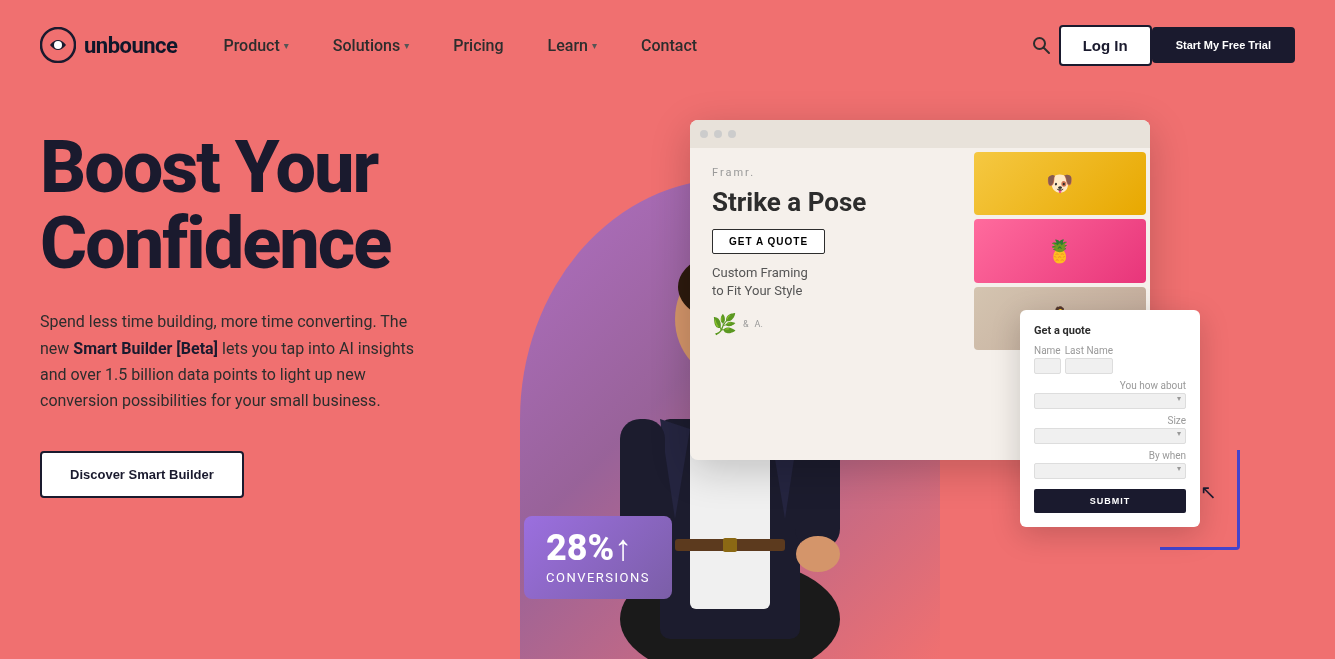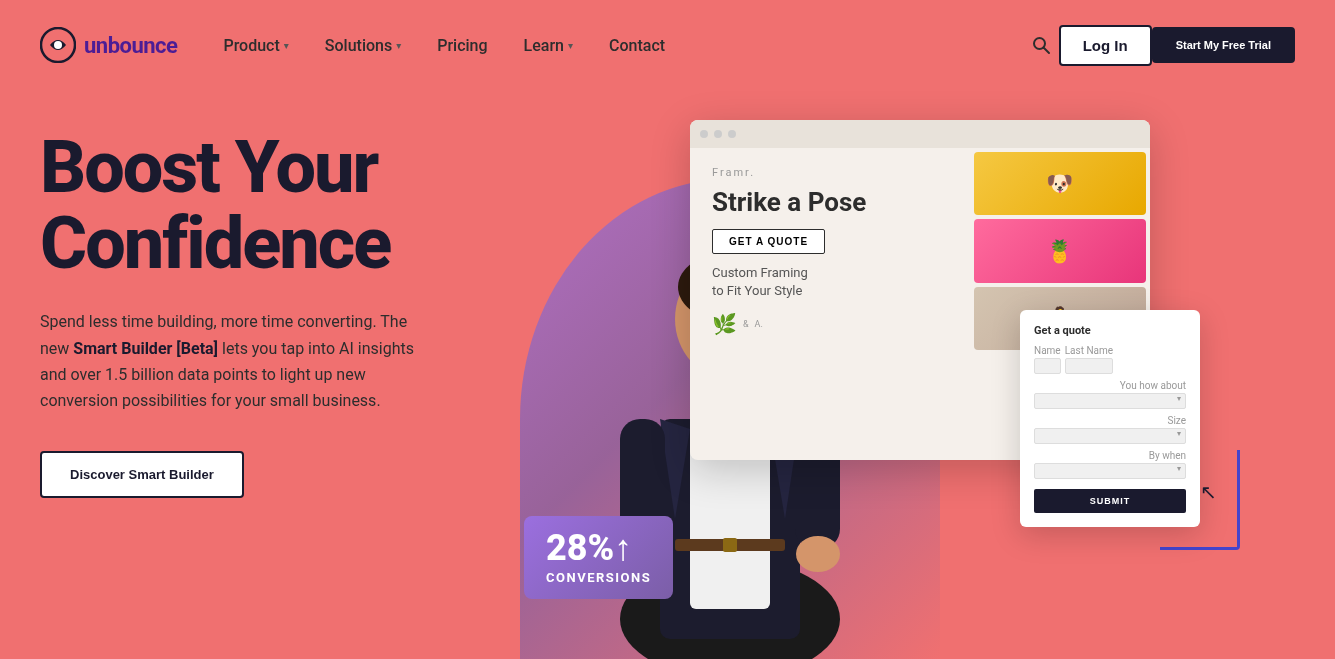--- a/index.html
+++ b/index.html
@@ -33,27 +33,27 @@
       gap: 8px;
       text-decoration: none;
     }
     .logo-icon {
       width: 36px;
       height: 36px;
     }
     .logo-text {
       font-size: 22px;
       font-weight: 700;
-      color: #4c1d95;
+      color: #0f172a;
       letter-spacing: -0.5px;
     }
     .nav-links {
       display: flex;
       align-items: center;
-      gap: 8px;
+      gap: 16px;
     }
     .nav-link {
       font-size: 16px;
       color: #2d2d2d;
       text-decoration: none;
       padding: 8px 14px;
       cursor: pointer;
       display: flex;
       align-items: center;
       gap: 4px;
@@ -185,21 +185,21 @@
       border-radius: 8px;
       z-index: 4;
     }
     .conversion-pct {
       font-size: 36px;
       font-weight: 800;
       line-height: 1;
     }
     .conversion-label {
       font-size: 13px;
-      font-weight: 700;
+      font-weight: 400;
       letter-spacing: 1.5px;
       margin-top: 4px;
     }
 
     
     .mockup-main {
       position: absolute;
       top: 10px;
       left: 230px;
       width: 460px;

